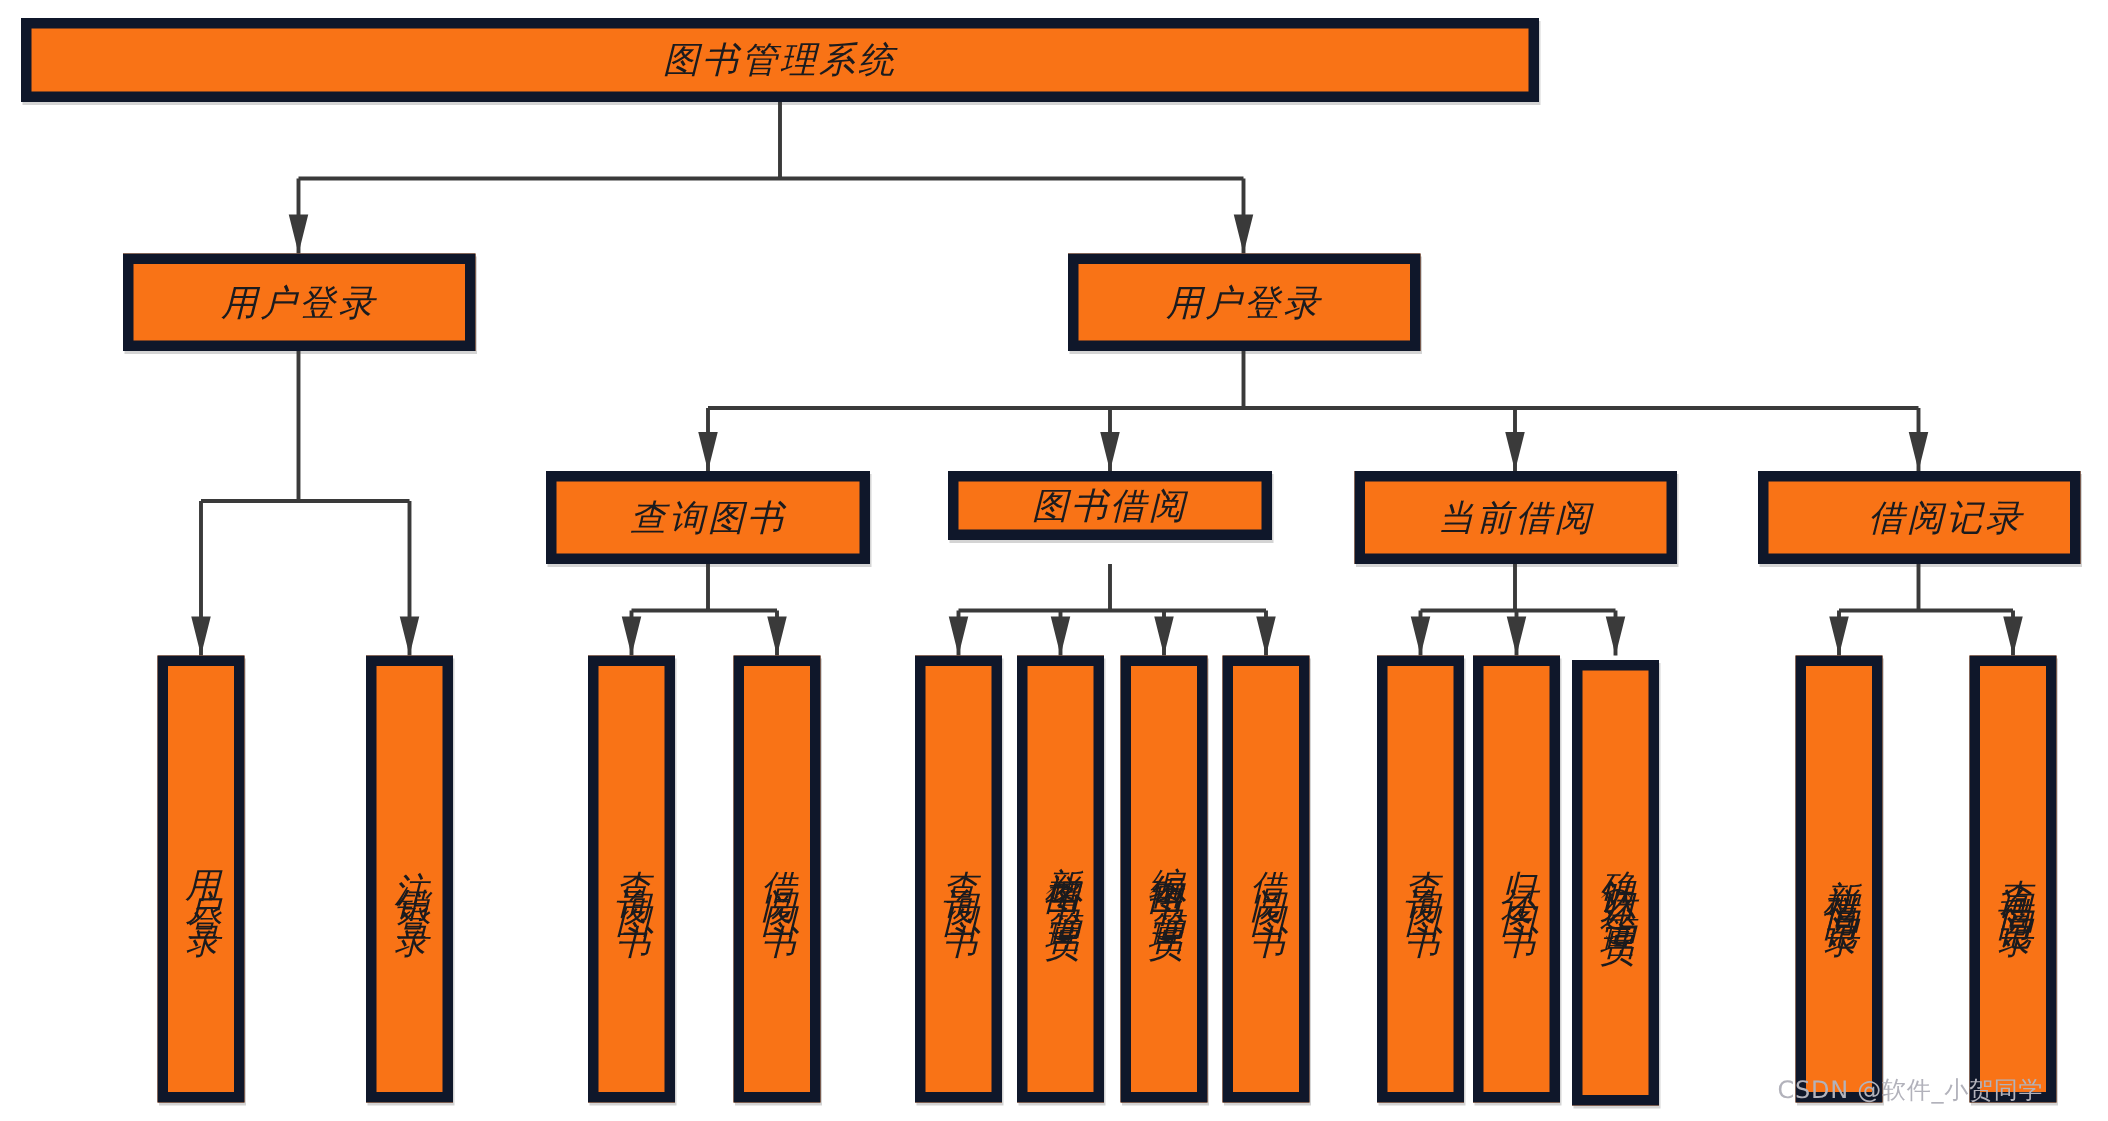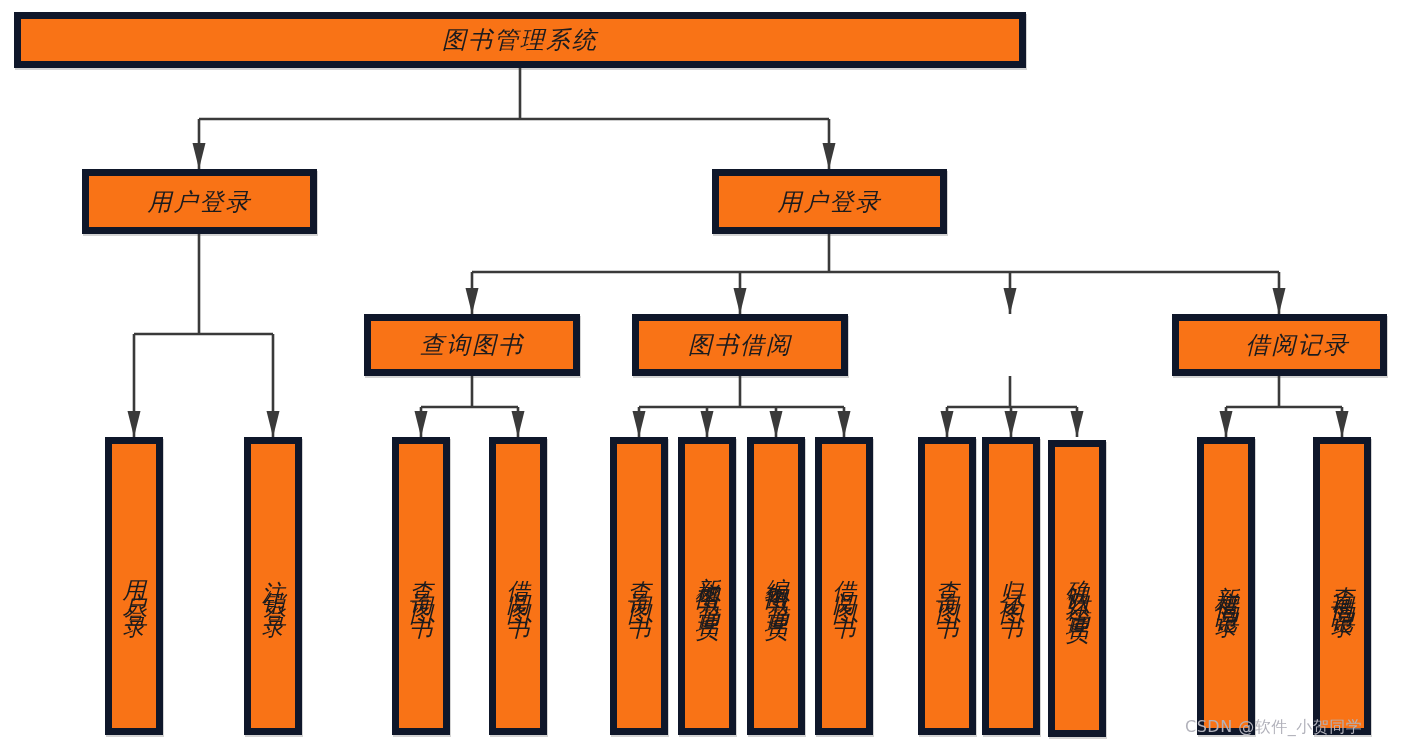--- a/index.html
+++ b/index.html
@@ -78,21 +78,22 @@
              M1070.5,411 L1083.5,411 L1077,437 Z
              M1219.5,411 L1232.5,411 L1226,437 Z M1335.5,411 L1348.5,411 L1342,437 Z"></path>
   </svg>
 
   <div class="box h-box" style="left:14px; top:12px; width:1012px; height:56px;">图书管理系统</div>
 
   <div class="box h-box" style="left:82px; top:169px; width:235px; height:65px;">用户登录</div>
   <div class="box h-box" style="left:712px; top:169px; width:235px; height:65px;">用户登录</div>
 
   <div class="box h-box" style="left:364px; top:314px; width:216px; height:62px;">查询图书</div>
-  <div class="box h-box" style="left:632px; top:314px; width:216px; height:62px;">图书借阅</div>
+  <div class="box h-box" style="left:632px; top:314px; width:216px; height:46px;">图书借阅</div>
+  <div class="box h-box" style="left:903px; top:314px; width:215px; height:62px;">当前借阅</div>
   <div class="box h-box" style="left:1172px; top:314px; width:215px; height:62px;padding-left:36px;">借阅记录</div>
 
   <div class="box v-box" style="left:105px; top:437px; width:58px; height:298px;">用户登录</div>
   <div class="box v-box" style="left:244px; top:437px; width:58px; height:298px;">注销登录</div>
 
   <div class="box v-box" style="left:392px; top:437px; width:58px; height:298px;">查询图书</div>
   <div class="box v-box" style="left:489px; top:437px; width:58px; height:298px;">借阅图书</div>
 
   <div class="box v-box" style="left:610px; top:437px; width:58px; height:298px;">查询图书</div>
   <div class="box v-box ls-sm" style="left:678px; top:437px; width:58px; height:298px;">新增图书（管理员）</div>

